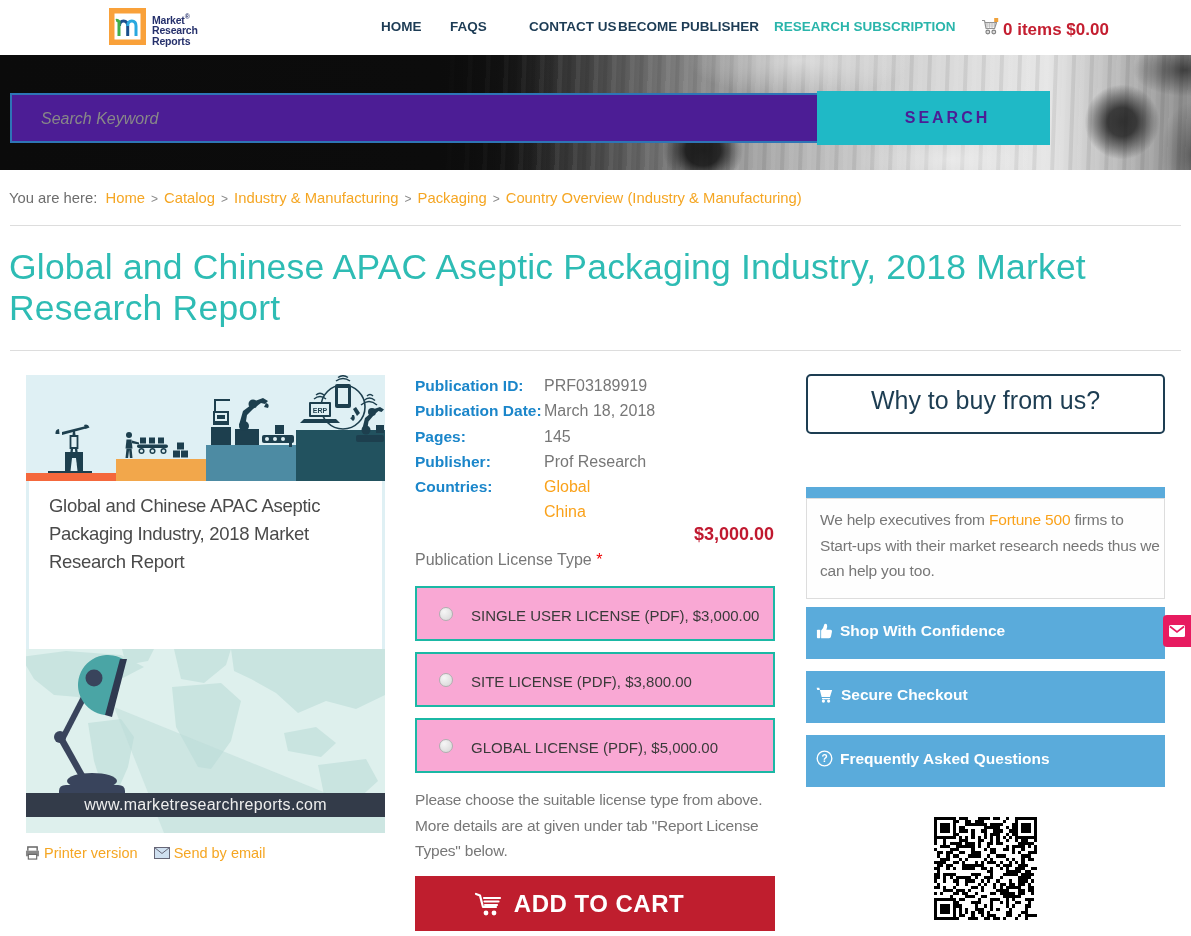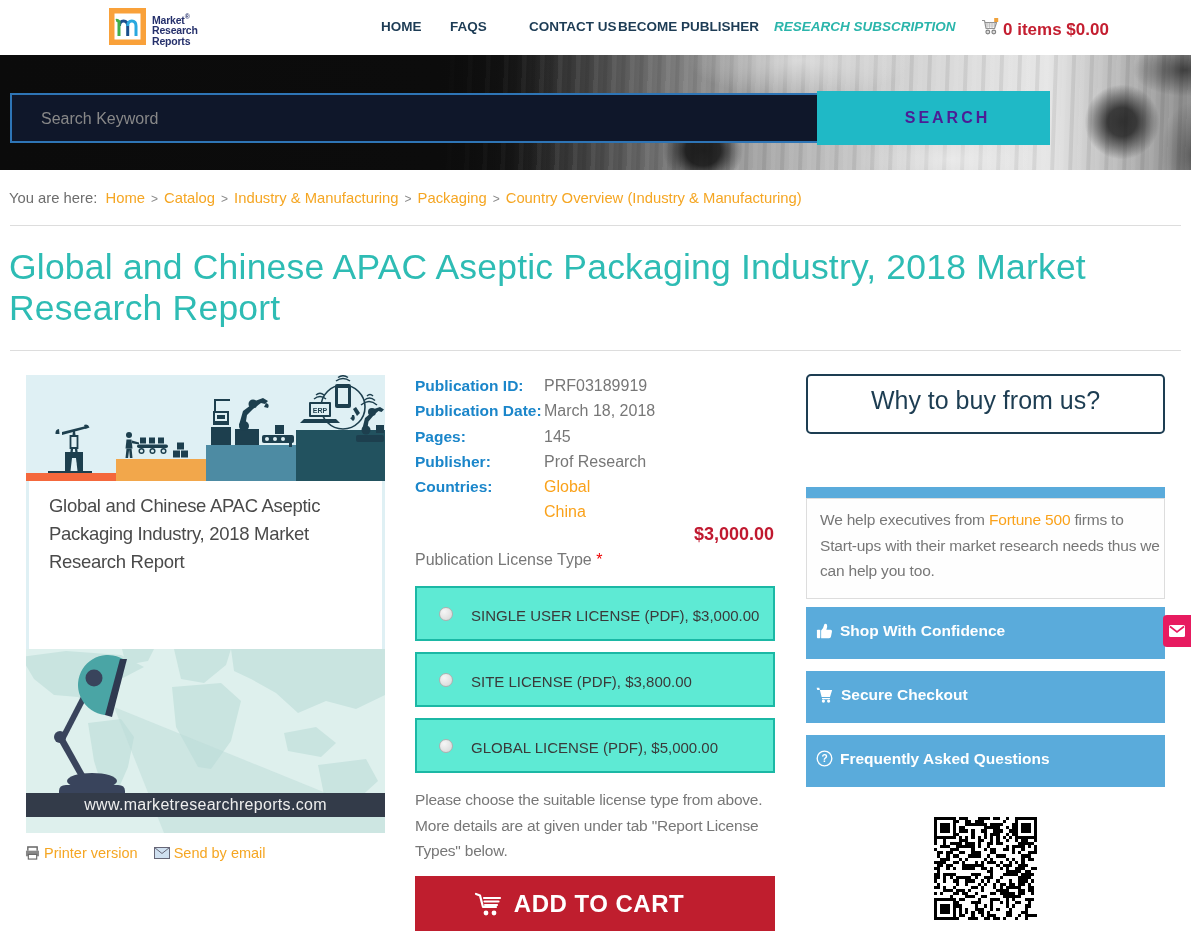--- a/index.html
+++ b/index.html
@@ -16,21 +16,21 @@
     radial-gradient(ellipse 50px 45px at 703px 95px, rgba(10,10,10,.85) 0%, rgba(10,10,10,.8) 35%, rgba(40,40,40,.4) 60%, rgba(0,0,0,0) 80%),
     radial-gradient(circle 48px at 1122px 67px, rgba(15,15,15,.8) 0%, rgba(15,15,15,.75) 30%, rgba(60,60,60,.5) 55%, rgba(0,0,0,0) 78%),
     radial-gradient(ellipse 150px 50px at 800px 5px, rgba(255,255,255,.5) 0%, rgba(255,255,255,0) 75%),
     radial-gradient(ellipse 70px 35px at 1185px 15px, rgba(0,0,0,.55) 0%, rgba(0,0,0,0) 75%),
     radial-gradient(ellipse 40px 70px at 1191px 100px, rgba(0,0,0,.35) 0%, rgba(0,0,0,0) 75%),
     radial-gradient(ellipse 120px 40px at 950px 105px, rgba(255,255,255,.4) 0%, rgba(255,255,255,0) 75%),
     repeating-linear-gradient(92deg, rgba(255,255,255,.06) 0 4px, rgba(0,0,0,0) 5px 9px, rgba(0,0,0,.07) 10px 13px, rgba(0,0,0,0) 14px 18px),
     linear-gradient(90deg, #070707 0%, #0a0a0a 34%, #161616 42%, #3f3f3f 49%, #6f6f6f 55%, #989898 61%, #b5b5b5 67%, #cecece 74%, #dedede 82%, #e6e6e6 88%, #b9b9b9 94%, #8a8a8a 100%);
 }
 #bannerdark { left:0; top:55px; width:560px; height:115px; background:linear-gradient(90deg, #0b0b0b 0%, #0c0c0c 78%, rgba(12,12,12,0) 100%); }
-#searchbox { left:10px; top:93px; width:910px; height:50px; background:#0f172a; border:2px solid #2e75b6; }
+#searchbox { left:10px; top:93px; width:910px; height:50px; background:#4c1d95; border:2px solid #2e75b6;font-style:italic; }
 #searchbox span { position:absolute; left:29px; top:15px; color:#888; font-size:16px; }
 #searchbtn { left:817px; top:91px; width:233px; height:54px; background:#1fb9c6; color:#4c1d95; font-weight:bold; font-size:16px; letter-spacing:3px; text-align:center; line-height:54px;padding-left:28px; }
 
 #crumb { left:9px; top:190px; font-size:14.8px; color:#6d6d6d; white-space:nowrap; }
 #crumb a { color:#f5a623; text-decoration:none; }
 #crumb .sep { color:#8a8a8a; padding:0 6px; font-size:12px; }
 
 #title { left:9px; top:247px; width:1100px; color:#2ebcb4; font-size:35.5px; line-height:41px; font-weight:normal; letter-spacing:.2px; }
 .hrline { left:10px; height:1px; background:#ddd; width:1171px; }
 
@@ -42,21 +42,21 @@
 .step { position:absolute; }
 
 #printrow { left:25px; top:845px; font-size:14.5px; color:#f5a623; }
 
 .lbl { color:#1b86ca; font-weight:bold; font-size:15.5px; position:absolute; left:415px; white-space:nowrap; }
 .val { color:#777; font-size:16px; position:absolute; left:544px; white-space:nowrap; }
 .val.orange { color:#faa21b; }
 #price { left:415px; top:524px; width:359px; text-align:right; color:#c0182f; font-size:18px; font-weight:bold; }
 #lictype { left:415px; top:551px; font-size:16px; color:#777; }
 #lictype em { color:#e00; font-style:normal; }
-.licbox { left:415px; width:360px; height:55px; border:2px solid #1bb8a5; background:#5eead4; }
+.licbox { left:415px; width:360px; height:55px; border:2px solid #1bb8a5; background:#f9a8d4; }
 .licbox .radio { position:absolute; left:22px; top:19px; width:14px; height:14px; border-radius:50%; background:radial-gradient(circle at 35% 30%, #f6f6f6, #d5d5d5); border:1px solid #b0b0b0; }
 .licbox .txt { position:absolute; left:54px; top:19px; font-size:15px; color:#3a3a3a; white-space:nowrap; }
 #midpara { left:415px; top:787px; width:380px; font-size:15.5px; letter-spacing:-.2px; line-height:25.5px; color:#777; white-space:nowrap; }
 #addcart { left:415px; top:876px; width:360px; height:55px; background:#bf1e2e; color:#fff; text-align:center; line-height:55px; font-size:24px; font-weight:bold; letter-spacing:.5px; }
 
 #whybox { left:806px; top:374px; width:359px; height:60px; border:2px solid #1d3d52; border-radius:5px; color:#1d3d52; font-size:25px; text-align:center; line-height:49px; }
 .bluebar { left:806px; width:359px; height:52px; background:#5aabdb; color:#fff; font-size:15.5px; font-weight:bold; padding:15px 0 0 10px; white-space:nowrap; }
 .bluebar svg { vertical-align:-3px; margin-right:7px; }
 #trustbox { left:806px; top:498px; width:359px; height:101px; background:#fefefe; border:1px solid #ddd; padding:8px 0 0 13px; font-size:15.5px; letter-spacing:-.2px; line-height:25.5px; color:#777; white-space:nowrap; }
 #trustbox a { color:#faa21b; text-decoration:none; }
@@ -75,21 +75,21 @@
       <path d="M18.7 18 Q18.7 13 22.8 13 Q27 13 27 18 V28" stroke="#29a8df" stroke-width="3" fill="none"></path>
       <path d="M10 28 V13.5 q-1.5-1.5-3-1" stroke="#3fae49" stroke-width="3" fill="none"></path>
     </svg>
   </div>
   <div class="abs" style="left:152px; top:12px; width:90px; color:#26316c; font-weight:bold; font-size:10.5px; line-height:10.8px; letter-spacing:-.2px;">Market<sup style="font-size:7px;">®</sup><br>Research<br>Reports</div>
   <div class="abs" id="nav" style="top:19px; left:0; width:1191px; height:20px;">
     <a style="position:absolute; left:381px;">HOME</a>
     <a style="position:absolute; left:450px;">FAQS</a>
     <a style="position:absolute; left:509px;margin-left:20px;">CONTACT US</a>
     <a style="position:absolute; left:618px;">BECOME PUBLISHER</a>
-    <a style="position:absolute; left:774px;font-style:italic;" class="teal">RESEARCH SUBSCRIPTION</a>
+    <a style="position:absolute; left:774px;" class="teal">RESEARCH SUBSCRIPTION</a>
   </div>
   <div class="abs" id="cart" style="left:981px; top:18px;">
     <svg width="18" height="17" viewBox="0 0 18 17">
       <rect x="13.2" y="0" width="4" height="4" fill="#f0a13a"></rect>
       <path d="M1 2.5 L3.5 2.5 L5 10.5 L13.5 10.5 L15.5 4.5 L4 4.5" fill="#f7f7f7" stroke="#909090" stroke-width="1.2" stroke-linejoin="round"></path>
       <path d="M5 6 h9.5 M5.5 8 h8.5 M6 4.7 v5.5 M8.5 4.7 v5.5 M11 4.7 v5.5 M13.5 4.7 v5" stroke="#b5b5b5" stroke-width=".7"></path>
       <circle cx="6.8" cy="14" r="1.9" fill="#ddd" stroke="#808080" stroke-width="1.1"></circle>
       <circle cx="12.8" cy="14" r="1.9" fill="#ddd" stroke="#808080" stroke-width="1.1"></circle>
     </svg>
   </div>

